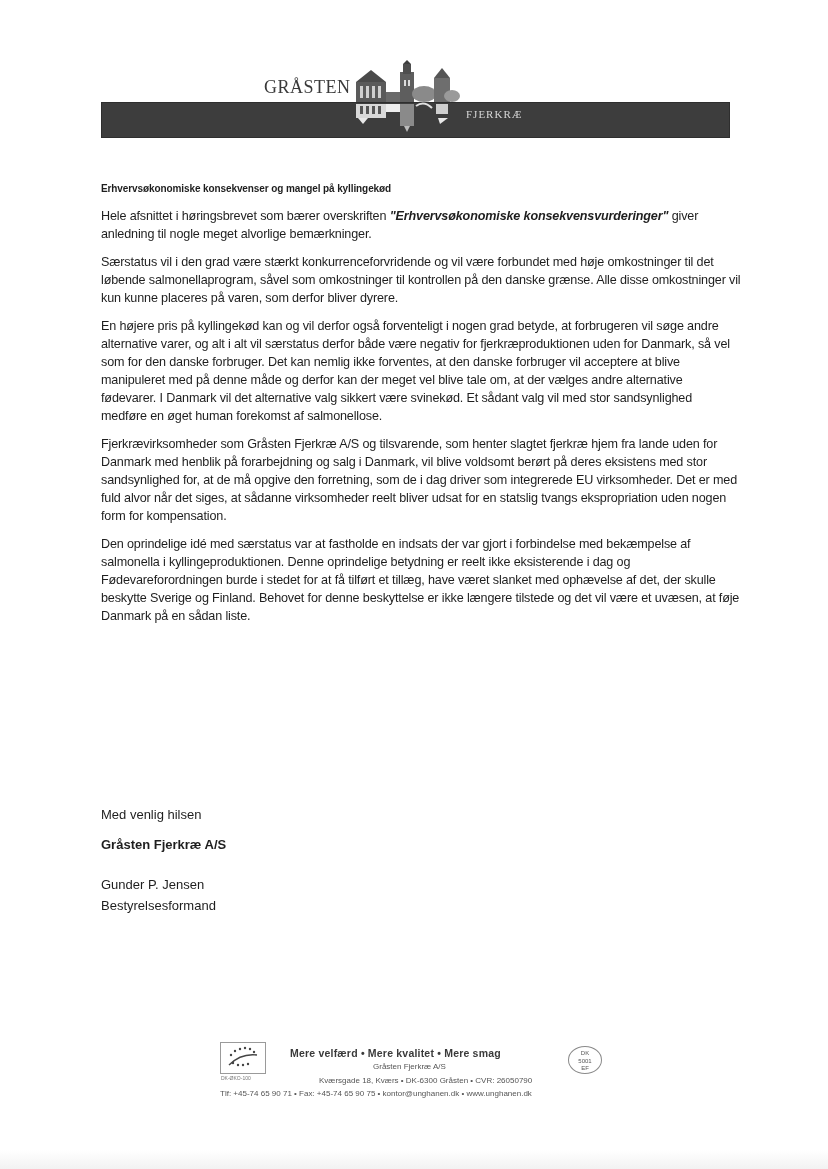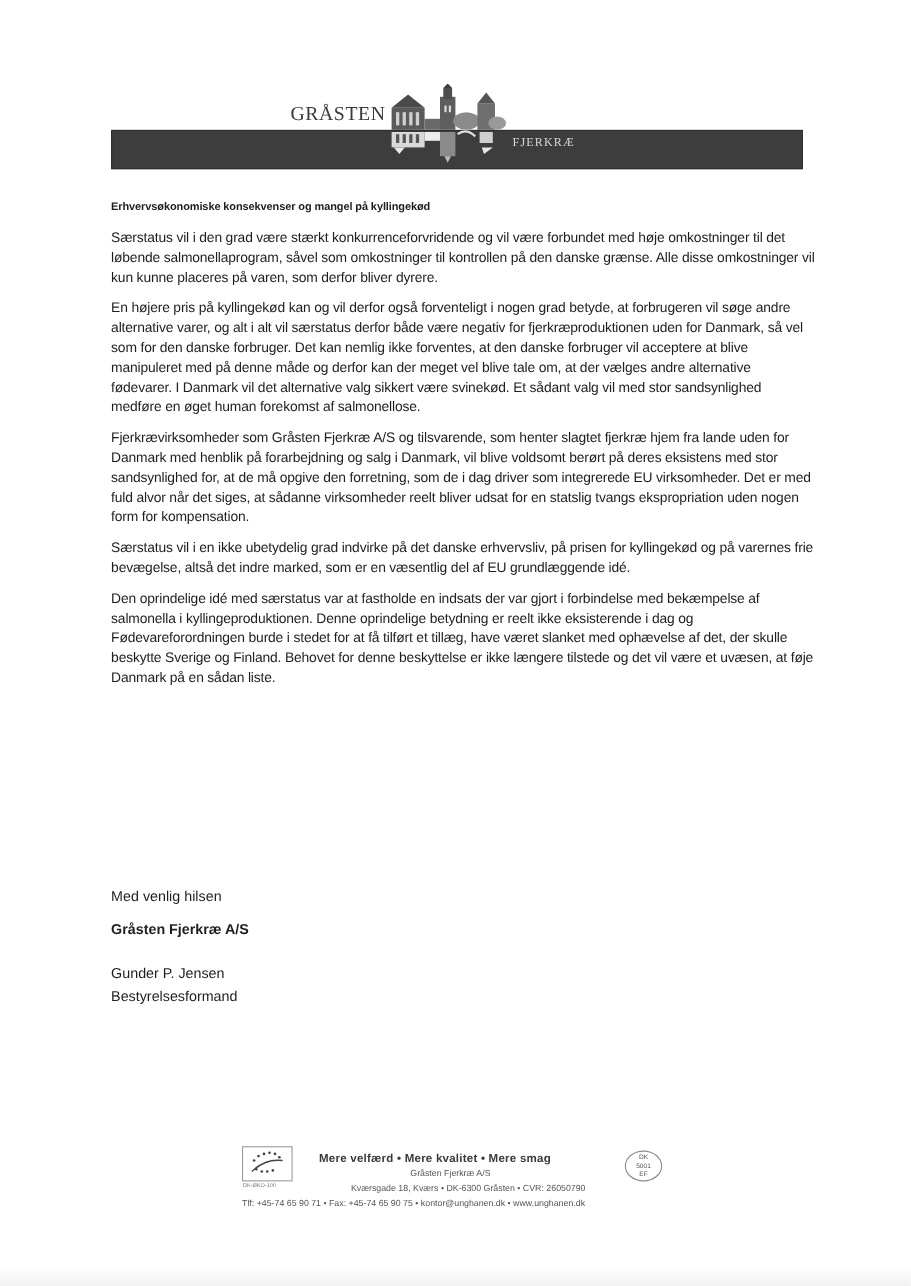--- a/index.html
+++ b/index.html
@@ -11,21 +11,21 @@
       width: 828px;
       height: 1169px;
       position: relative;
       overflow: hidden;
       font-family: "Liberation Sans", "DejaVu Sans", sans-serif;
       color: #1c1c1c;
     }
     
     .letterhead {
       position: absolute;
-      left: 0; top: 16px;
+      left: 0; top: 0;
       width: 828px;
       height: 150px;
     }
     .brand-top {
       position: absolute;
       left: 264px;
       top: 77px;
       font-family: "Liberation Serif", "DejaVu Serif", serif;
       font-size: 18px;
       letter-spacing: 0.5px;
@@ -212,25 +212,27 @@
     <path d="M64 46 Q72 40 80 48" stroke="#e0e0e0" stroke-width="2" fill="none"></path>
     <rect x="84" y="44" width="12" height="10" fill="#cfcfcf"></rect>
     <polygon points="86,58 96,58 88,64" fill="#e8e8e8"></polygon>
   </svg>
   <div class="brand-bottom">FJERKRÆ</div>
 </div>
 
 <div class="content">
   <div class="heading">Erhvervsøkonomiske konsekvenser og mangel på kyllingekød</div>
 
+  <p class="para">
+    <span>Hele afsnittet i høringsbrevet som bærer overskriften </span><em>"Erhvervsøkonomiske konsekvensvurderinger"</em><span> giver anledning til nogle meget alvorlige bemærkninger.</span>
+  </p>
 
   <p class="para">Særstatus vil i den grad være stærkt konkurrenceforvridende og vil være forbundet med høje omkostninger til det løbende salmonellaprogram, såvel som omkostninger til kontrollen på den danske grænse. Alle disse omkostninger vil kun kunne placeres på varen, som derfor bliver dyrere.</p>
   <p class="para">En højere pris på kyllingekød kan og vil derfor også forventeligt i nogen grad betyde, at forbrugeren vil søge andre alternative varer, og alt i alt vil særstatus derfor både være negativ for fjerkræproduktionen uden for Danmark, så vel som for den danske forbruger. Det kan nemlig ikke forventes, at den danske forbruger vil acceptere at blive manipuleret med på denne måde og derfor kan der meget vel blive tale om, at der vælges andre alternative fødevarer. I Danmark vil det alternative valg sikkert være svinekød. Et sådant valg vil med stor sandsynlighed medføre en øget human forekomst af salmonellose.</p>
   <p class="para">Fjerkrævirksomheder som Gråsten Fjerkræ A/S og tilsvarende, som henter slagtet fjerkræ hjem fra lande uden for Danmark med henblik på forarbejdning og salg i Danmark, vil blive voldsomt berørt på deres eksistens med stor sandsynlighed for, at de må opgive den forretning, som de i dag driver som integrerede EU virksomheder. Det er med fuld alvor når det siges, at sådanne virksomheder reelt bliver udsat for en statslig tvangs ekspropriation uden nogen form for kompensation.</p>
-  <p class="para">Særstatus vil i en ikke ubetydelig grad indvirke på det danske erhvervsliv, på prisen for kyllingekød og på varernes frie bevægelse, altså det indre marked, som er en væsentlig del af EU grundlæggende idé.</p>
   <p class="para">Den oprindelige idé med særstatus var at fastholde en indsats der var gjort i forbindelse med bekæmpelse af salmonella i kyllingeproduktionen. Denne oprindelige betydning er reelt ikke eksisterende i dag og Fødevareforordningen burde i stedet for at få tilført et tillæg, have været slanket med ophævelse af det, der skulle beskytte Sverige og Finland. Behovet for denne beskyttelse er ikke længere tilstede og det vil være et uvæsen, at føje Danmark på en sådan liste.</p>
 </div>
 
 <div class="closing">
   <p class="greet">Med venlig hilsen</p>
   <p class="company">Gråsten Fjerkræ A/S</p>
   <p class="name">Gunder P. Jensen</p>
   <p class="role">Bestyrelsesformand</p>
 </div>
 

